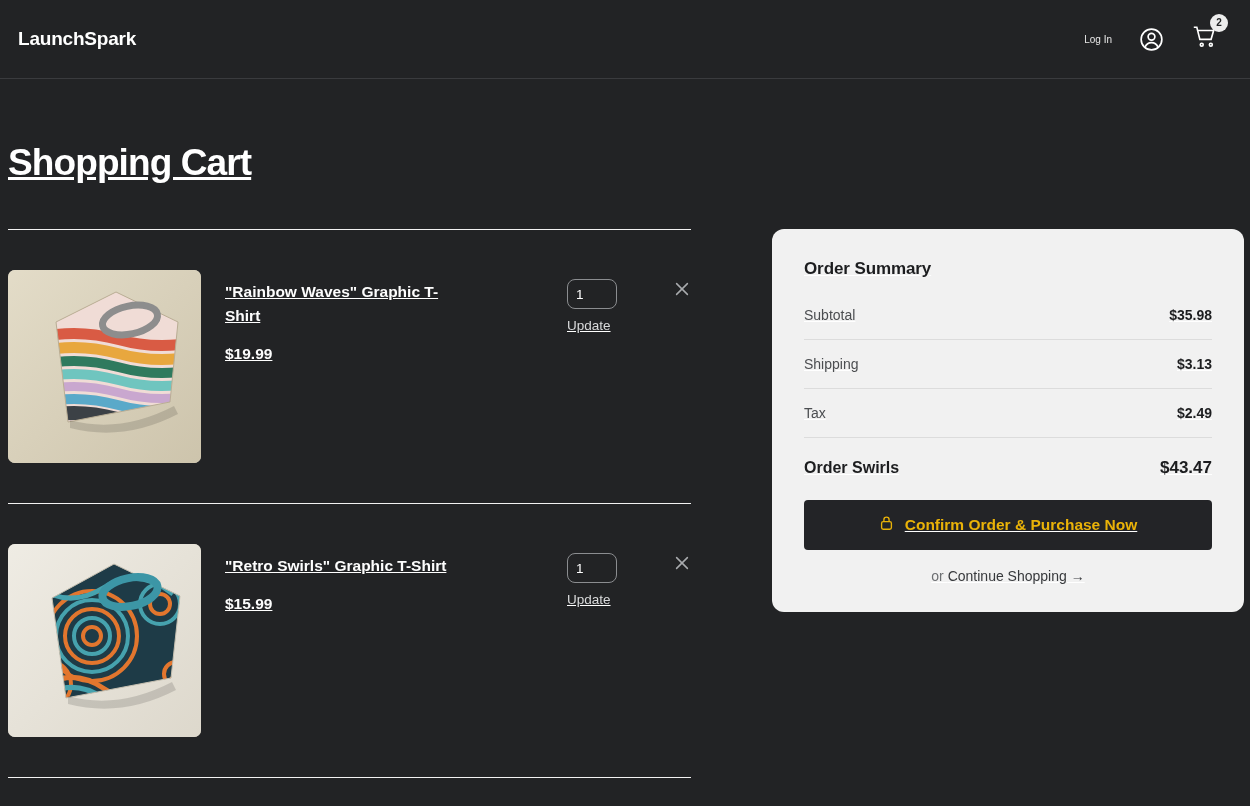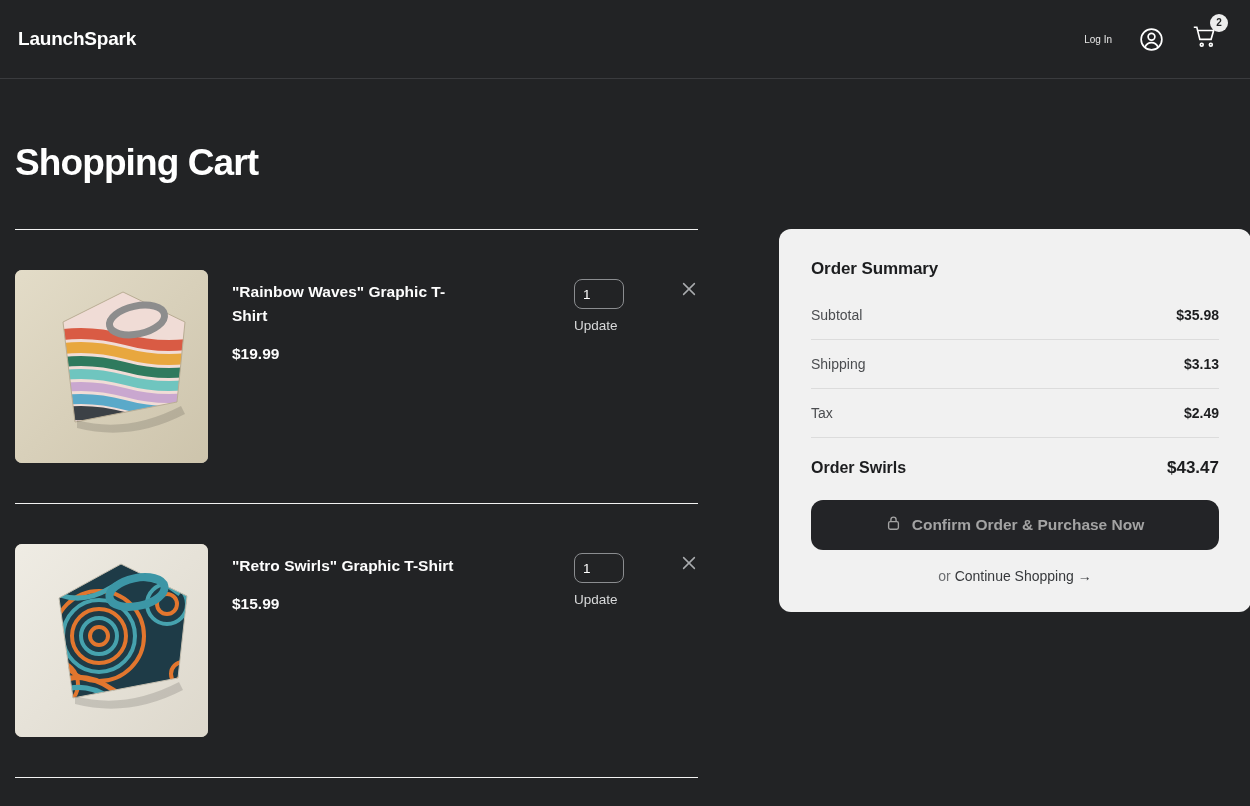--- a/index.html
+++ b/index.html
@@ -69,21 +69,22 @@
     font-size: 10px;
     font-weight: bold;
     display: flex;
     align-items: center;
     justify-content: center;
     line-height: 1;
   }
 
   
   .page {
-    padding: 0 15px;
+    padding: 0 8px;
+    text-decoration: underline;
   }
 
   .page-title {
     font-size: 37px;
     font-weight: bold;
     letter-spacing: -0.9px;
     margin-top: 63px;
   }
 
   .content {
@@ -251,23 +252,23 @@
     font-size: 17px;
     font-weight: bold;
     color: #1c1d1f;
   }
 
   .confirm-btn {
     margin-top: 22px;
     width: 100%;
     height: 50px;
     border: none;
-    border-radius: 12px;
+    border-radius: 4px;
     background: #232427;
-    color: #a3a3a3;
+    color: #eab308;
     font-family: "Liberation Sans", sans-serif;
     font-size: 15.5px;
     font-weight: bold;
     cursor: pointer;
     display: flex;
     align-items: center;
     justify-content: center;
     gap: 11px;
   }
 

